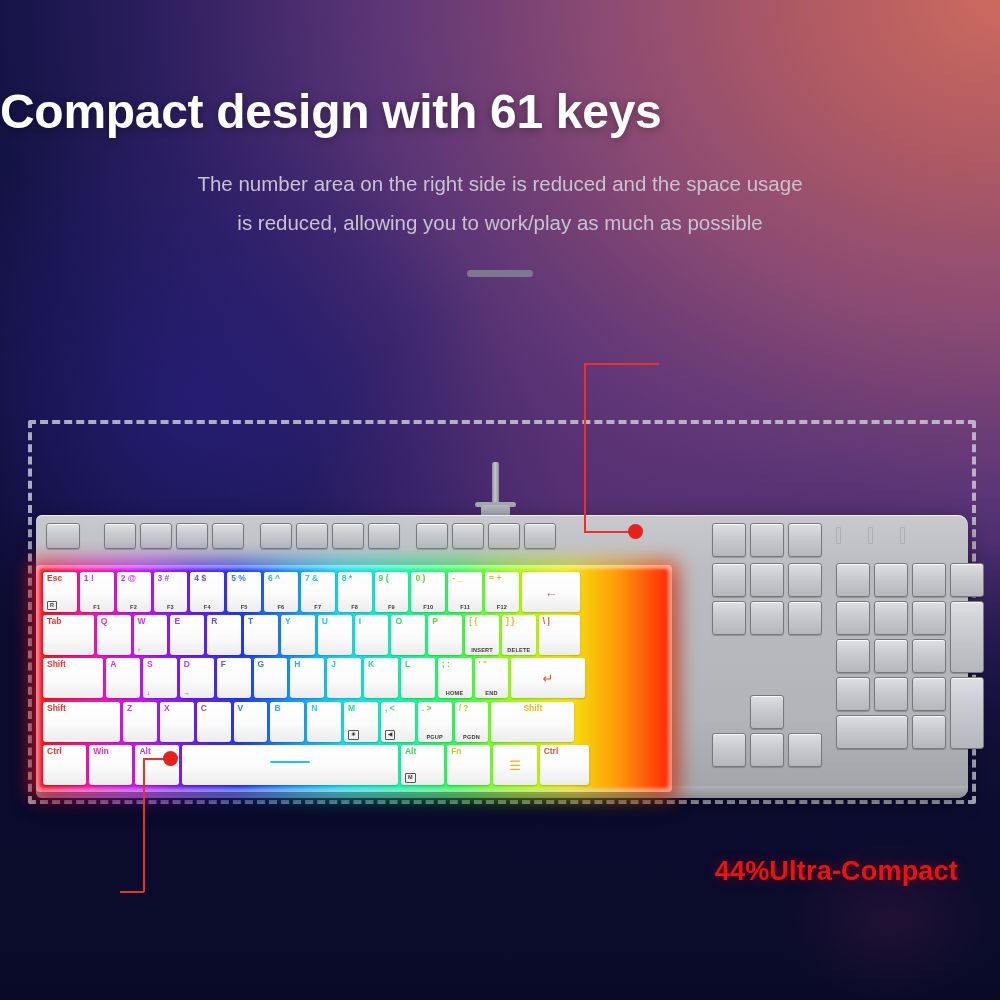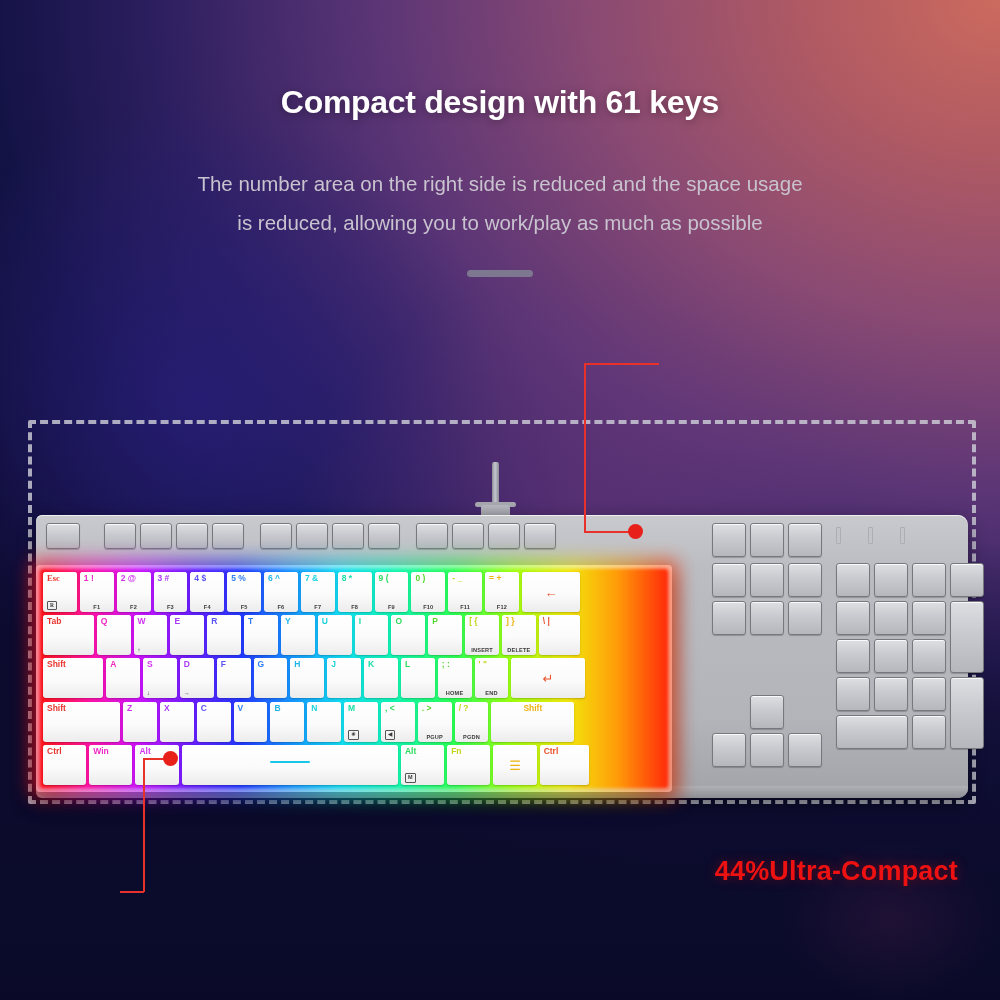--- a/index.html
+++ b/index.html
@@ -39,23 +39,22 @@
     background: linear-gradient(to bottom, rgba(13,13,51,0) 0%, rgba(12,11,44,.65) 38%, #0b0b2c 78%, #0a0a28 100%);
   }
   .bg-bottom-right {
     position: absolute; right: 0; bottom: 0; width: 55%; height: 40%;
     background: radial-gradient(closest-side at 80% 80%, rgba(70,30,70,.35), rgba(10,10,40,0) 100%);
   }
 
   
   .headline {
     position: absolute; top: 84px; left: 0; width: 100%;
-    text-align: center;
     color: #ffffff;
-    font-size: 32px; font-weight: bold;
+    font-size: 48px; font-weight: bold;
     letter-spacing: -0.3px;
     text-shadow: 0 2px 10px rgba(0,0,0,.35);
   }
   .subline {
     position: absolute; left: 0; width: 100%;
     text-align: center;
     color: #c8c3cf;
     font-size: 20.5px; font-weight: normal;
     line-height: 1.0;
   }
@@ -307,21 +306,21 @@
       <div class="gkey" style="left: 914px; top: 86px; width: 34px; height: 72px;"></div>
       <div class="gkey" style="left: 914px; top: 162px; width: 34px; height: 72px;"></div>
       <div class="gkey" style="left: 800px; top: 200px; width: 72px; height: 34px;"></div>
       <div class="gkey" style="left: 876px; top: 200px; width: 34px; height: 34px;"></div>
     </div>
 
   <div class="kb60">
     <div class="rgb-bloom"></div>
     <div class="rgb-bed"></div>
     <div class="keys-layer" id="keysLayer">
-        <div class="key" style="left: 3px; top: 3px; width: 33.84px; height: 40px; font-family: Liberation Serif, serif;">
+        <div class="key" style="left: 3px; top: 3px; width: 33.84px; height: 40px;">
           <div class="lg" style="color: rgb(232, 52, 44);">Esc</div>
           <div class="boxed">R</div>
         </div>
         <div class="key" style="left: 39.84px; top: 3px; width: 33.84px; height: 40px;">
           <div class="lg" style="color: rgb(239, 39, 196);">1 !</div>
           <div class="sub">F1</div>
         </div>
         <div class="key" style="left: 76.68px; top: 3px; width: 33.84px; height: 40px;">
           <div class="lg" style="color: rgb(208, 51, 239);">2 @</div>
           <div class="sub">F2</div>

